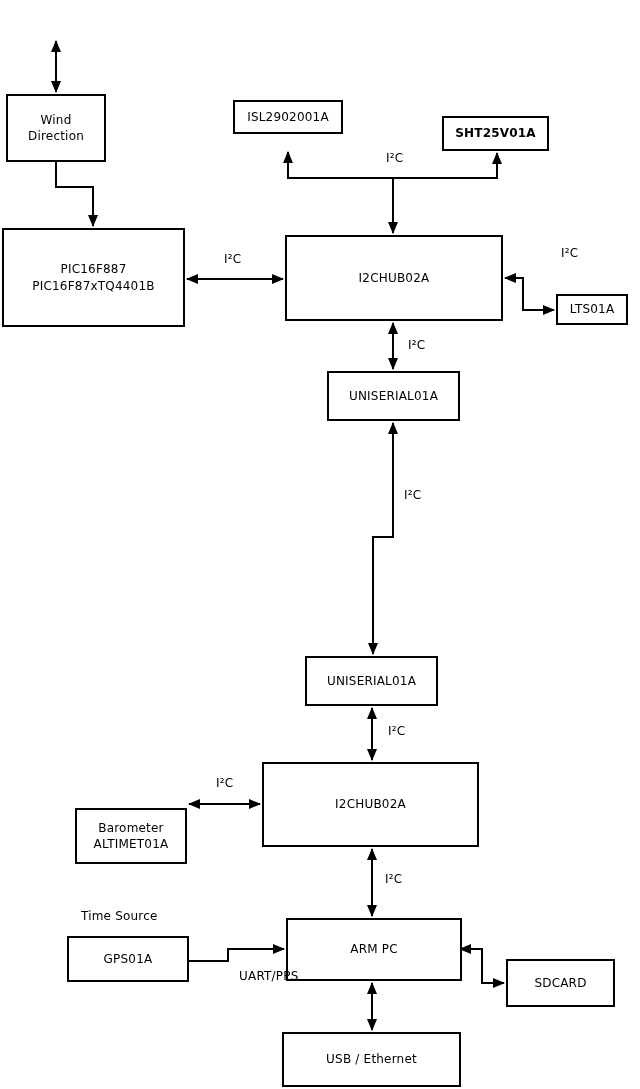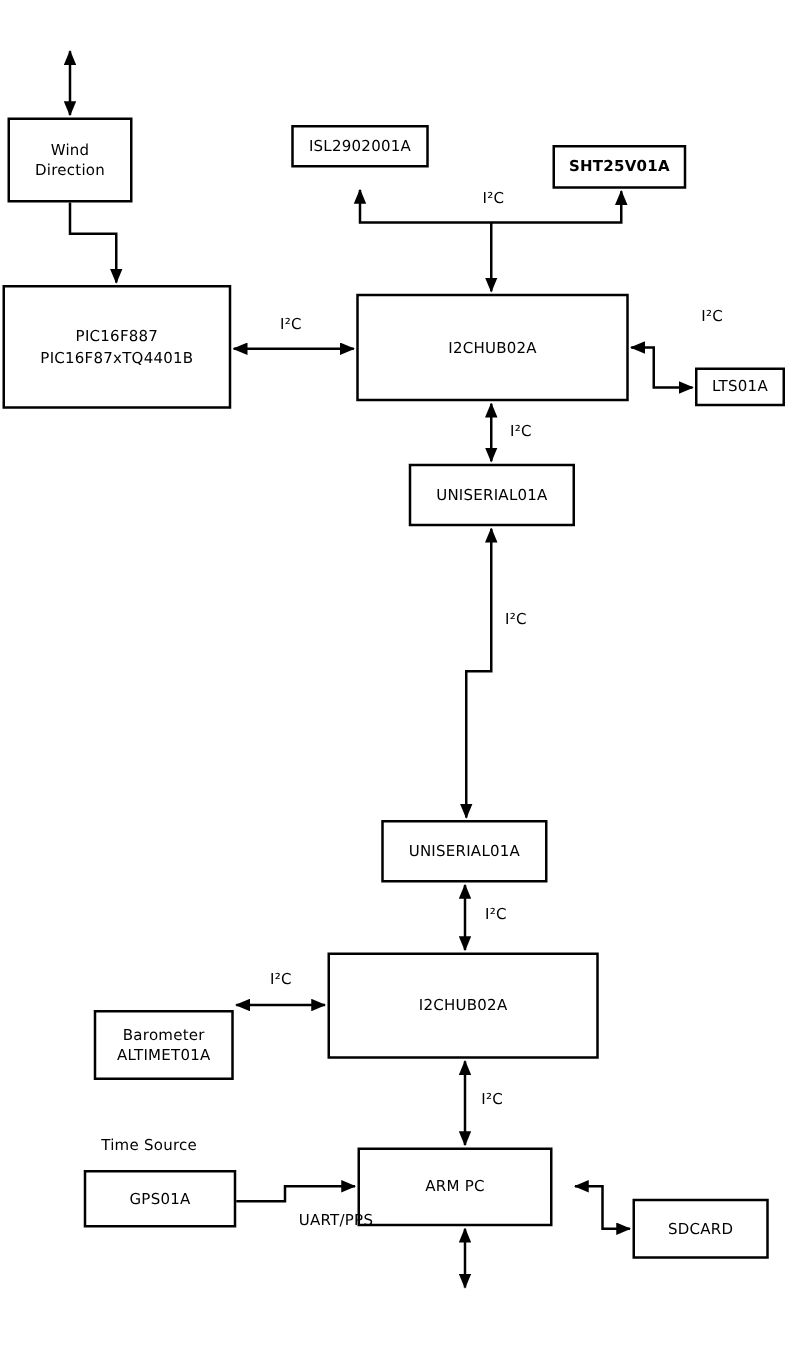--- a/index.html
+++ b/index.html
@@ -121,28 +121,31 @@
 
   <div class="node" style="left:75px; top:776px; width:112px; height:56px;margin-top:32px;">
     <span>Barometer</span>
     <span>ALTIMET01A</span>
   </div>
 
   <div class="node" style="left:67px; top:936px; width:122px; height:46px;">
     <span>GPS01A</span>
   </div>
 
-  <div class="node" style="left:286px; top:918px; width:156px; height:63px;">
+  <div class="node" style="left:286px; top:918px; width:176px; height:63px;">
     <span>ARM PC</span>
   </div>
 
   <div class="node" style="left:506px; top:959px; width:109px; height:48px;">
     <span>SDCARD</span>
   </div>
 
+  <div class="node" style="left:282px; top:1032px; width:179px; height:55px;">
+    <span>USB / Ethernet</span>
+  </div>
 
   <div class="edge-label" style="left:386px; top:151px;">I²C</div>
   <div class="edge-label" style="left:224px; top:252px;">I²C</div>
   <div class="edge-label" style="left:561px; top:246px;">I²C</div>
   <div class="edge-label" style="left:408px; top:338px;">I²C</div>
   <div class="edge-label" style="left:404px; top:488px;">I²C</div>
   <div class="edge-label" style="left:388px; top:724px;">I²C</div>
   <div class="edge-label" style="left:216px; top:776px;">I²C</div>
   <div class="edge-label" style="left:385px; top:872px;">I²C</div>
   <div class="edge-label" style="left:81px; top:909px;">Time Source</div>

